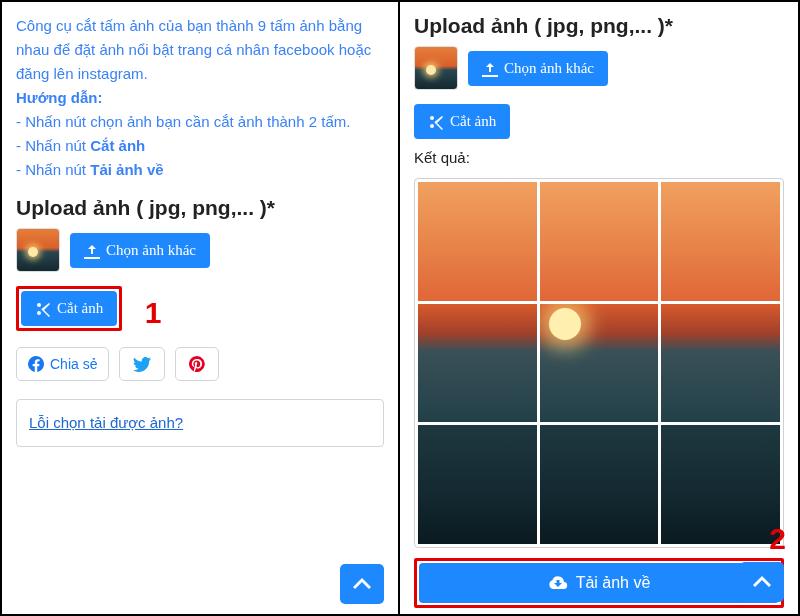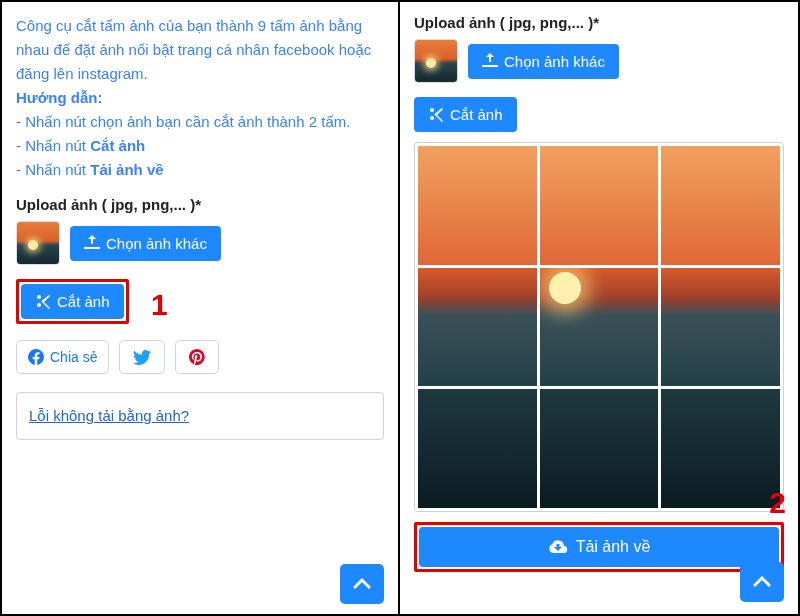--- a/index.html
+++ b/index.html
@@ -2,25 +2,25 @@
 <html><head>
 <meta charset="utf-8">
 <style>
 * { box-sizing: border-box; margin: 0; padding: 0; }
 body { font-family: Arial, sans-serif; background: #fff; width: 800px; height: 616px; overflow: hidden; }
 .container { display: flex; width: 800px; height: 616px; border: 2px solid #000; }
 .panel { width: 50%; padding: 12px 14px; position: relative; }
 .panel-left { border-right: 2px solid #000; }
 .desc { font-size: 15px; line-height: 1.6; color: #3b82f6; margin-bottom: 14px; }
 .bold { font-weight: bold; text-align: right; }
-.upload-label { font-weight: bold; font-size: 15px; margin-bottom: 8px; color: #222; }
+.upload-label { font-weight: bold; font-size: 21px; margin-bottom: 8px; color: #222; }
 .upload-row { display: flex; align-items: center; gap: 10px; margin-bottom: 14px; }
 .thumb { width: 44px; height: 44px; border: 1px solid #ddd; border-radius: 4px; background: linear-gradient(to bottom, #e67e3a 0%, #d9602a 45%, #2a4550 55%, #14282f 100%); position: relative; }
 .thumb::after { content:""; position:absolute; left:26%; top:42%; width:10px; height:10px; background:#ffe9a8; border-radius:50%; box-shadow:0 0 6px 3px rgba(255,220,120,0.7); }
-.btn { display: inline-flex; align-items: flex-start; gap: 6px; background: #1e88ff; color: #fff; border: none; border-radius: 4px; padding: 9px 14px; font-size: 15px; cursor: pointer; }
+.btn { display: inline-flex; align-items: flex-end; gap: 6px; background: #1e88ff; color: #fff; border: none; border-radius: 4px; padding: 9px 14px; font-size: 15px; cursor: pointer; font-family: Liberation Serif, serif; }
 .btn .icon { display: inline-flex; }
 .cut-row { margin-bottom: 16px; display:inline-block; }
 .highlight-box { border: 3px solid #e40000; padding: 2px; display: inline-block; border-radius: 2px; }
 .step-num { color: #e40000; font-weight: bold; font-size: 30px; display: inline-block; vertical-align: middle; margin-left: 18px; }
 .share-row { display: flex; gap: 10px; margin-bottom: 18px; }
 .share-btn { border: 1px solid #cfd6dc; border-radius: 5px; padding: 8px 11px; display: inline-flex; align-items: center; gap: 6px; font-size: 14px; color: #1877f2; background: #fff; cursor: pointer; }
 .share-btn.tw { color: #1da1f2; padding: 8px 13px; }
 .share-btn.pin { color: #e60023; padding: 8px 13px; }
 .error-box { border: 1px solid #cfd6dc; border-radius: 4px; padding: 14px 12px; }
 .error-link { color: #1e66d0; text-decoration: underline; font-size: 15px; }
@@ -101,21 +101,21 @@
       <button class="share-btn pin">
         <span>
           <svg width="16" height="16" viewBox="0 0 16 16" fill="#e60023">
               <path d="M8 0a8 8 0 00-2.92 15.44c-.07-.63-.13-1.6.03-2.29.14-.62.93-3.95.93-3.95s-.24-.47-.24-1.17c0-1.1.64-1.92 1.43-1.92.68 0 1 .51 1 1.12 0 .68-.43 1.7-.66 2.64-.19.79.4 1.43 1.18 1.43 1.41 0 2.5-1.49 2.5-3.64 0-1.9-1.37-3.23-3.32-3.23-2.26 0-3.59 1.7-3.59 3.45 0 .68.26 1.42.59 1.82.06.08.07.15.05.23l-.22.9c-.03.15-.12.18-.27.11-1-.47-1.63-1.93-1.63-3.1 0-2.53 1.84-4.85 5.3-4.85 2.78 0 4.94 1.98 4.94 4.63 0 2.77-1.74 4.99-4.16 4.99-.81 0-1.58-.42-1.84-.92l-.5 1.91c-.18.7-.67 1.57-1 2.1A8 8 0 108 0z"></path>
             </svg>
         </span>
       </button>
     </div>
 
     <div class="error-box">
-      <a href="#" class="error-link">Lỗi không tải bằng ảnh?</a>
+      <a href="#" class="error-link">Lỗi chọn tải được ảnh?</a>
     </div>
 
     <div class="scroll-top">
       <span>
         <svg width="18" height="12" viewBox="0 0 18 12" fill="#fff">
             <path d="M9 0l9 9-2 2-7-7-7 7-2-2z"></path>
           </svg>
       </span>
     </div>
   </div>
@@ -139,20 +139,21 @@
       <button class="btn">
         <span class="icon">
           <svg width="16" height="16" viewBox="0 0 16 16" fill="#fff">
               <path d="M4 2a2 2 0 100 4 2 2 0 000-4zm0 8a2 2 0 100 4 2 2 0 000-4zm2.5-2L14 2l1 1-6 6 6 6-1 1-7.5-7.5L6.5 8z"></path>
             </svg>
         </span>
         <span>Cắt ảnh</span>
       </button>
     </div>
 
+    <div class="result-label">Kết quả:</div>
 
     <div class="grid-wrap">
       <div class="grid">
         <div class="tile r1 c1"></div>
         <div class="tile r1 c2"></div>
         <div class="tile r1 c3"></div>
         <div class="tile r2 c1"></div>
         <div class="tile r2 c2"></div>
         <div class="tile r2 c3"></div>
         <div class="tile r3 c1"></div>

